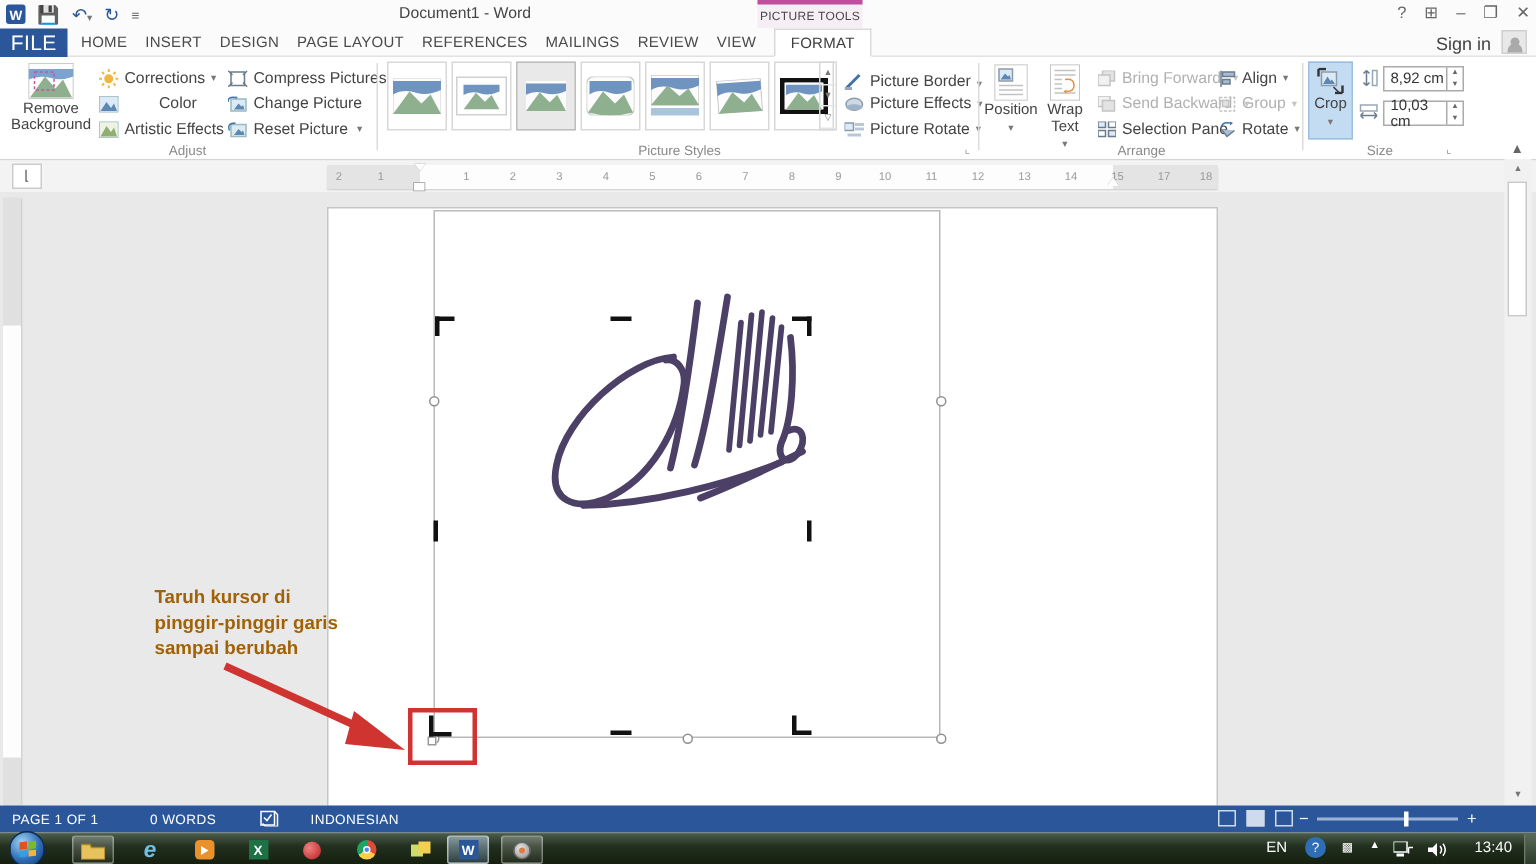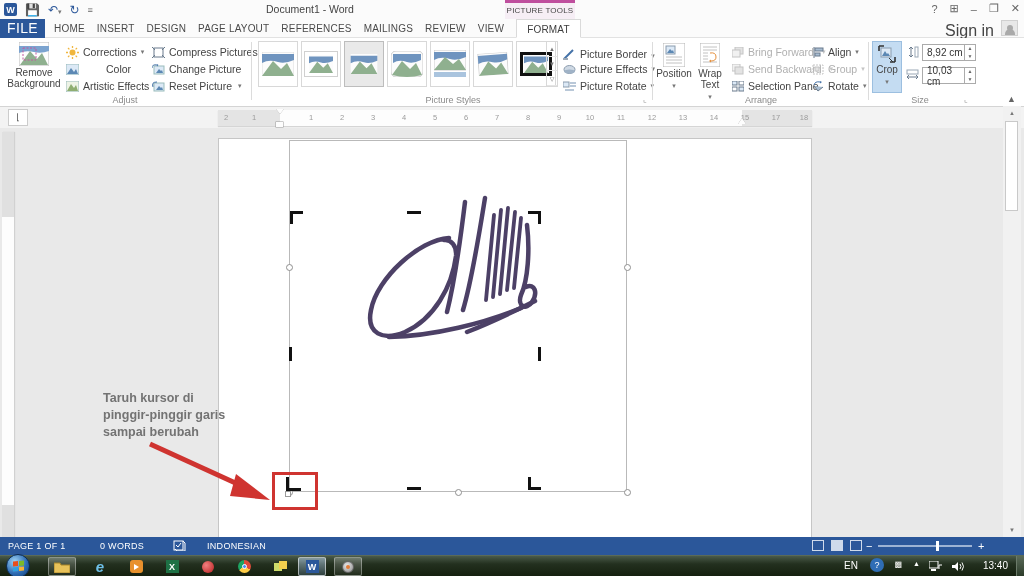--- a/index.html
+++ b/index.html
@@ -17,21 +17,21 @@
   .ctx-label { left:505px; top:0; width:70px; height:19px; background:#f6eef5; border-top:3px solid #bf4e9e; font-size:8px; color:#474747; text-align:center; line-height:15px; letter-spacing:.2px; }
   .winbtns { right:4px; top:2px; display:flex; gap:12px; align-items:center; color:#666; font-size:11px; }
   .winbtns span { cursor:default; }
 
   
   .tabrow { left:0; top:19px; width:1024px; height:19px; background:#fbfbfb; border-bottom:1px solid #e2e2e2; }
   .file-tab { left:0; top:0; width:45px; height:19px; background:#2b579a; color:#fff; font-size:14px; text-align:center; line-height:19px; letter-spacing:.3px; }
   .tabs { left:48px; top:0; display:flex; height:19px; }
   .tab { padding:0 6px; font-size:10px; color:#4a4a4a; line-height:19px; letter-spacing:.2px; }
   .tab.ctx-active { background:#fff; border:1px solid #dadada; border-bottom:1px solid #fff; color:#3d3d3d; margin-left:6px; padding:0 10px; }
-  .signin { right:30px; top:3px; font-size:16px; color:#444; }
+  .signin { right:30px; top:3px; font-size:12px; color:#444; }
   .avatar { right:6px; top:1px; width:17px; height:16px; background:#e8e8e8; border:1px solid #d0d0d0; display:flex; align-items:flex-end; justify-content:center; overflow:hidden; }
   .avatar .head { width:6px; height:6px; border-radius:50%; background:#aaa; margin-bottom:4px; box-shadow:0 6px 0 2px #aaa; }
 
   
   .ribbon { left:0; top:38px; width:1024px; height:69px; background:#fff; border-bottom:1px solid #d4d4d4; }
   .gsep { position:absolute; top:4px; width:1px; height:58px; background:#dcdcdc; }
   .glabel { position:absolute; top:57px; font-size:9px; color:#8a8a8a; text-align:center; }
   .bigbtn { position:absolute; display:flex; flex-direction:column; align-items:center; gap:1px; font-size:10px; color:#444; text-align:center; line-height:11px; }
   .smallbtn { position:absolute; display:flex; align-items:center; gap:4px; font-size:10.5px; color:#444; white-space:nowrap; height:16px; }
   .smallbtn.disabled { color:#b0b0b0; }
@@ -78,21 +78,21 @@
 
   
   .selbox { position:absolute; left:289px; top:12px; width:338px; height:352px; border:1px solid #b9b9b9; }
   .handle { position:absolute; width:7px; height:7px; background:#fff; border:1px solid #8f8f8f; border-radius:50%; }
   .cropmark { position:absolute; background:#111; }
   .redbox { position:absolute; left:272px; top:344px; width:46px; height:38px; border:3px solid #cf3430; }
   .cropcursor-v { position:absolute; left:286px; top:349px; width:3px; height:14px; background:#111; }
   .cropcursor-h { position:absolute; left:286px; top:360px; width:15px; height:3px; background:#111; }
   .cropcursor-sq { position:absolute; left:285px; top:363px; width:6px; height:6px; background:#fff; border:1px solid #9a9a9a; }
 
-  .annotation { position:absolute; left:103px; top:262px; width:130px; font-size:12.5px; font-weight:bold; color:#737373; line-height:17px; }
+  .annotation { position:absolute; left:103px; top:262px; width:130px; font-size:12.5px; font-weight:bold; color:#a16207; line-height:17px; }
 
   
   .statusbar { left:0; top:537px; width:1024px; height:18px; background:#2b579a; color:#fff; font-size:9px; }
   .statusbar .item { position:absolute; top:4px; letter-spacing:.3px; }
   .zoomslider { position:absolute; top:8px; left:878px; width:94px; height:2px; background:#9db3d4; }
   .zoomthumb { position:absolute; top:-4px; left:58px; width:3px; height:10px; background:#fff; }
   .viewico { position:absolute; top:3px; width:12px; height:11px; border:1px solid #cfdaeb; background:transparent; }
 
   
   .taskbar { left:0; top:555px; width:1024px; height:21px; background:linear-gradient(#4a5a49, #23301f 40%, #15200f); border-top:1px solid #5a6a58; }

